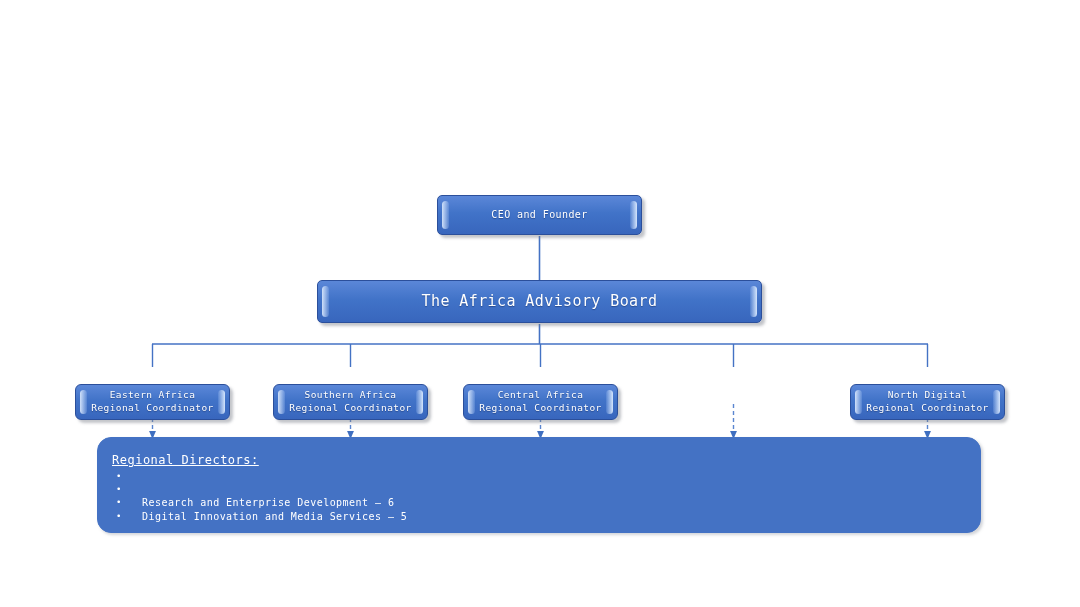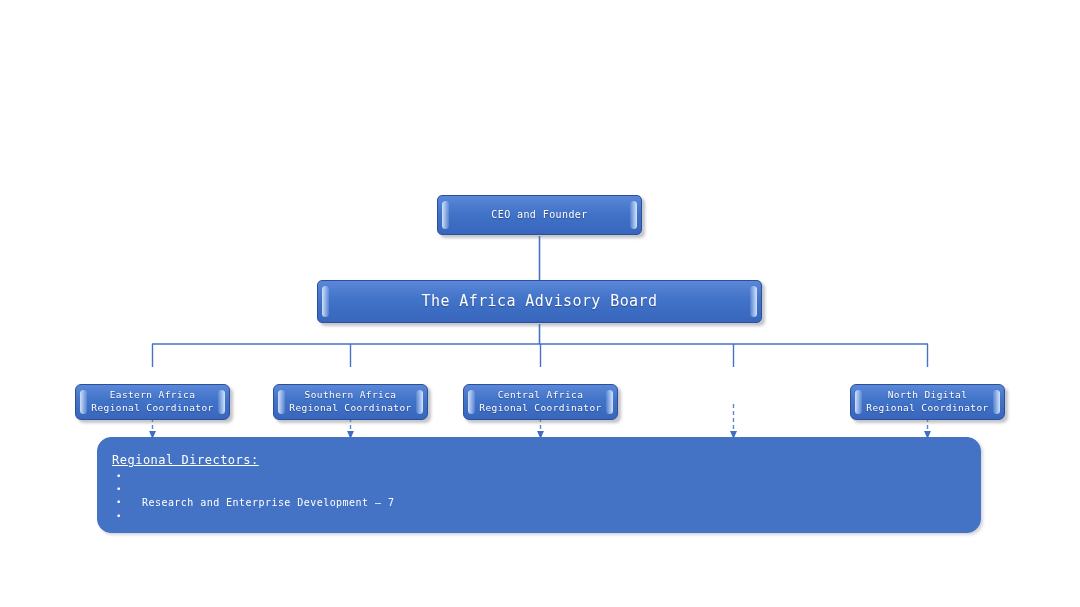--- a/index.html
+++ b/index.html
@@ -183,21 +183,22 @@
     <div class="panel-title">Regional Directors:</div>
     <ul id="directors-list">
         <li>
           <span class="bullet">•</span>
         </li>
         <li>
           <span class="bullet">•</span>
         </li>
         <li>
           <span class="bullet">•</span>
-          <span>Research and Enterprise Development – 7</span>
-        </li>
-        <li>
-          <span class="bullet">•</span>
+          <span>Research and Enterprise Development – 6</span>
+        </li>
+        <li>
+          <span class="bullet">•</span>
+          <span>Digital Innovation and Media Services – 5</span>
         </li>
       </ul>
   </div>
 
 </div>
 
 </body></html>

